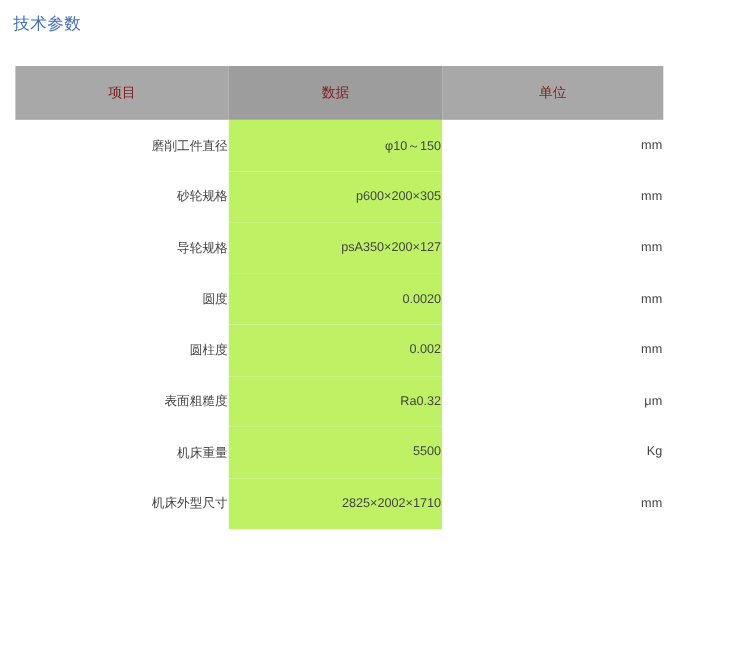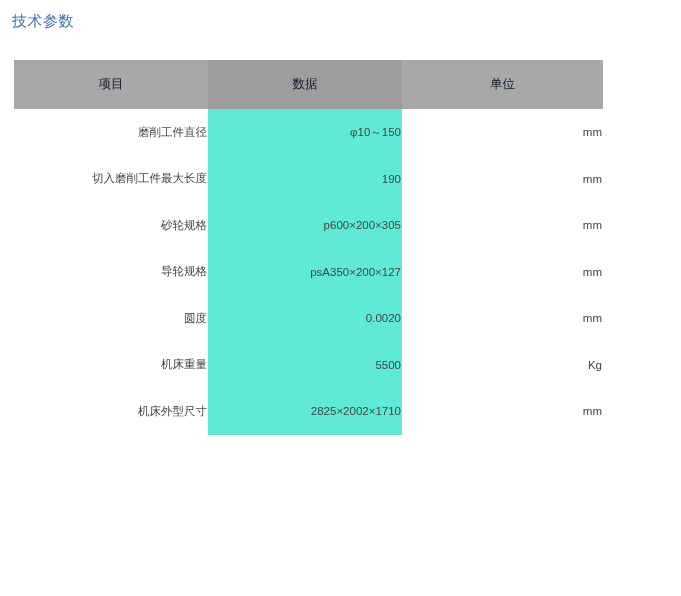--- a/index.html
+++ b/index.html
@@ -31,41 +31,41 @@
   .spec-table {
     position: absolute;
     left: 14px;
     top: 60px;
     width: 583px;
     border-collapse: collapse;
     table-layout: fixed;
   }
   .spec-table th {
     background: #a8a8a8;
-    color: #0f172a;
+    color: #7f1d1d;
     font-weight: normal;
     font-size: 12.5px;
     height: 47px;
     text-align: center;
     vertical-align: middle;
   }
   .spec-table th.col-data {
     background: #9d9d9d;
     text-align: center;
   }
   .spec-table td {
     height: 44.5px;
     text-align: right;
     vertical-align: middle;
     font-size: 11.5px;
     color: #444444;
     background: #ffffff;
   }
   .spec-table td.col-data {
-    background: #5eead4;
+    background: #bef264;
   }
   .col-item { width: 192px; }
   .col-data { width: 192px; }
   .col-unit { width: 199px; }
 </style>
 </head>
 <body>
 
 <div class="page">
 
@@ -79,38 +79,43 @@
         <th class="col-unit">单位</th>
       </tr>
     </thead>
     <tbody>
       <tr>
         <td class="col-item">磨削工件直径</td>
         <td class="col-data">φ10～150</td>
         <td class="col-unit">mm</td>
       </tr>
       <tr>
-        <td class="col-item">切入磨削工件最大长度</td>
-        <td class="col-data">190</td>
-        <td class="col-unit">mm</td>
-      </tr>
-      <tr>
         <td class="col-item">砂轮规格</td>
         <td class="col-data">p600×200×305</td>
         <td class="col-unit">mm</td>
       </tr>
       <tr>
         <td class="col-item">导轮规格</td>
         <td class="col-data">psA350×200×127</td>
         <td class="col-unit">mm</td>
       </tr>
       <tr>
         <td class="col-item">圆度</td>
         <td class="col-data">0.0020</td>
         <td class="col-unit">mm</td>
+      </tr>
+      <tr>
+        <td class="col-item">圆柱度</td>
+        <td class="col-data">0.002</td>
+        <td class="col-unit">mm</td>
+      </tr>
+      <tr>
+        <td class="col-item">表面粗糙度</td>
+        <td class="col-data">Ra0.32</td>
+        <td class="col-unit">μm</td>
       </tr>
       <tr>
         <td class="col-item">机床重量</td>
         <td class="col-data">5500</td>
         <td class="col-unit">Kg</td>
       </tr>
       <tr>
         <td class="col-item">机床外型尺寸</td>
         <td class="col-data">2825×2002×1710</td>
         <td class="col-unit">mm</td>

